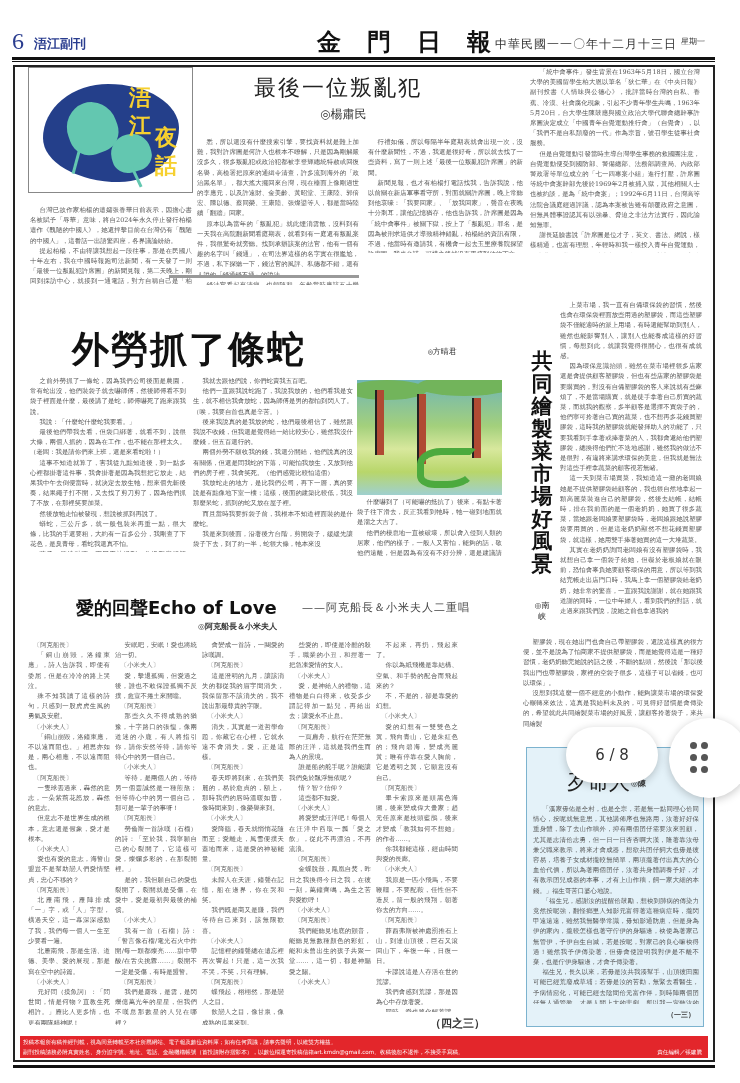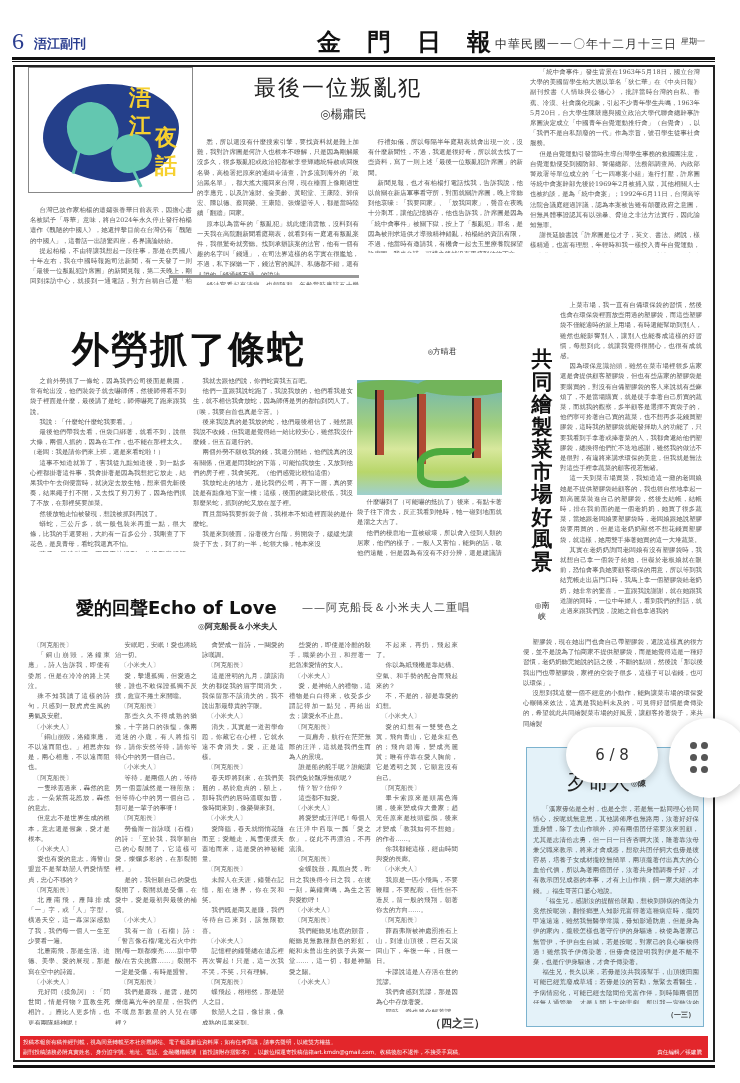--- a/index.html
+++ b/index.html
@@ -43,21 +43,21 @@
   .a2-byline { position: absolute; left: 428px; top: 346px; font-family: Liberation Mono, monospace; font-size: 8px; color: #333; }
   .a2-col1 { position: absolute; left: 30px; top: 376px; width: 156px; height: 110px; }
   .a2-col2 { position: absolute; left: 193px; top: 376px; width: 160px; height: 110px; }
   .a2-col3 { position: absolute; left: 357px; top: 497px; width: 145px; height: 60px; }
   .illus { position: absolute; left: 357px; top: 380px; width: 145px; height: 115px; overflow: hidden; background: linear-gradient(#6fb5b6 0%, #a3d07c 40%, #d8e89d 60%, #b8d66a 80%, #9fd0cf 100%); }
   .illus .tree { position: absolute; width: 9px; background: #b04a33; border-left: 2px solid #222; }
   .illus .canopy { position: absolute; height: 20px; background: #72b45b; border-radius: 50%; }
   .illus .snake { position: absolute; left: 60px; top: 68px; width: 60px; height: 40px; border: 7px solid #4caa3e; border-radius: 40% 10% 50% 30%; border-right-color: transparent; border-bottom-color: #4caa3e; }
 
   
-  .a3-title { position: absolute; left: 530px; top: 350px; width: 24px; font-family: Liberation Mono, monospace; font-weight: bold; font-size: 21px; line-height: 22.5px; color: #111; text-align: center; }
+  .a3-title { position: absolute; left: 530px; top: 350px; width: 24px; font-family: Liberation Serif, serif; font-weight: bold; font-size: 21px; line-height: 22.5px; color: #111; text-align: center; }
   .a3-author { position: absolute; left: 534px; top: 600px; width: 16px; font-family: "DejaVu Sans", sans-serif; font-size: 8px; line-height: 11px; color: #333; text-align: center; }
   .a3-col1 { position: absolute; left: 560px; top: 300px; width: 142px; height: 335px; }
   .a3-col2 { position: absolute; left: 523px; top: 637px; width: 180px; height: 92px; }
 
   
   .a4-title { position: absolute; left: 52px; top: 596px; font-family: "DejaVu Sans", sans-serif; font-weight: bold; font-size: 18px; color: #111; margin-left: 24px; }
   .a4-sub { position: absolute; left: 302px; top: 600px; font-size: 11px; color: #444; letter-spacing: 1px; }
   .a4-byline { position: absolute; left: 198px; top: 621px; font-family: "DejaVu Sans", sans-serif; font-size: 8px; font-weight: bold; color: #333; }
   .a4-col { position: absolute; top: 640px; width: 82px; height: 385px; }
   .a4-col .spk { text-indent: 0.9em; color: #666; }

